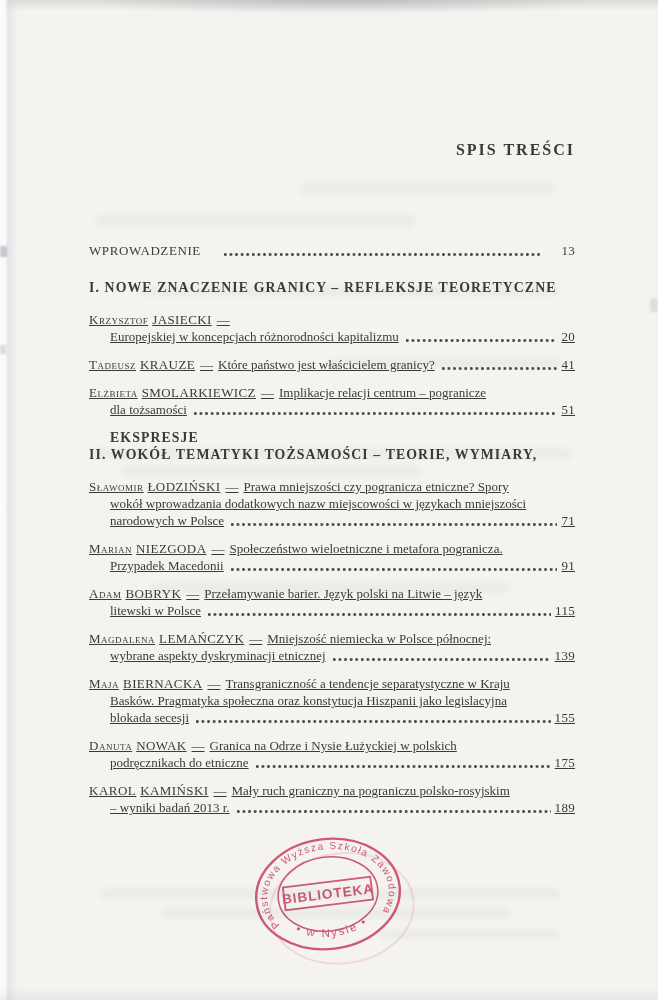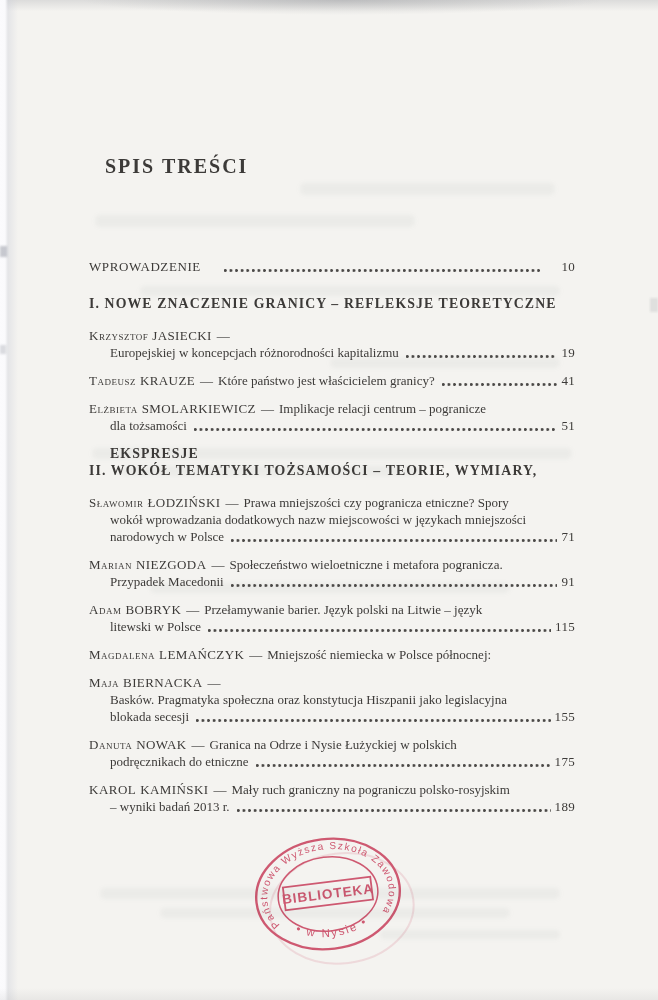--- a/index.html
+++ b/index.html
@@ -39,41 +39,42 @@
     position: absolute;
     background: rgba(110,112,124,.06);
     border-radius: 5px;
     filter: blur(2px);
     pointer-events: none;
   }
 
   .content { position: absolute; left: 89px; top: 138px; width: 486px; }
 
   .toc-title {
-    margin: 16px;
-    font-size: 20px;
+    margin: 0;
+    font-size: 16px;
     font-weight: bold;
     letter-spacing: 2px;
     line-height: 24px;
+    text-align: right;
   }
 
   .intro-row {
     display: flex; align-items: baseline;
     margin-top: 80px; margin-bottom: 20px;
     font-size: 13px; letter-spacing: .6px; line-height: 17px; gap: 16px;
   }
 
   .section { }
   .sec-heading {
     font-weight: bold; font-size: 13.8px; letter-spacing: 1.1px;
     line-height: 17px; margin-bottom: 15px;
   }
   .hline.cont { padding-left: 21px; }
 
-  .entry { margin-bottom: 11px; font-size: 13px; line-height: 17px; }
+  .entry { margin-bottom: 11px; font-size: 13px; line-height: 17px; text-decoration: underline; }
   .line { display: flex; align-items: baseline; }
   .line.cont { padding-left: 21px; align-items: flex-end; }
   .fn { font-variant: small-caps; letter-spacing: .5px; }
   .ln { margin-left: 4px; letter-spacing: .4px; }
   .sep { margin: 0 5px; }
   .t { white-space: nowrap; }
 
   .leader {
     flex: 1; min-width: 18px; height: 3px;
     align-self: flex-end; margin: 0 4px 3px 7px;
@@ -125,38 +126,38 @@
   <div class="bleed-bar" style="left:100px;top:888px;width:460px;height:11px;"></div>
   <div class="bleed-bar" style="left:160px;top:908px;width:350px;height:10px;"></div>
   <div class="bleed-bar" style="left:380px;top:930px;width:180px;height:9px;"></div>
 
   <div class="content">
     <h1 class="toc-title">SPIS TREŚCI</h1>
 
     <div class="intro-row">
       <span>WPROWADZENIE</span>
       <span class="leader"></span>
-      <span class="pagenum">10</span>
+      <span class="pagenum">13</span>
     </div>
 
     <div id="sections">
         <div class="section">
           <div class="sec-heading">
             <div class="hline">I. NOWE ZNACZENIE GRANICY – REFLEKSJE TEORETYCZNE</div>
           </div>
           <div class="entry">
             <div class="line">
               <span class="fn">Krzysztof</span>
               <span class="ln">JASIECKI</span>
               <span class="sep">—</span>
             </div>
             <div class="line cont">
               <span class="t">Europejskiej w koncepcjach różnorodności kapitalizmu</span>
               <span class="leader"></span>
-              <span class="pagenum">19</span>
+              <span class="pagenum">20</span>
             </div>
           </div>
           <div class="entry">
             <div class="line">
               <span class="fn">Tadeusz</span>
               <span class="ln">KRAUZE</span>
               <span class="sep">—</span>
               <span class="t">Które państwo jest właścicielem granicy?</span>
               <span class="leader"></span>
               <span class="pagenum">41</span>
@@ -223,26 +224,32 @@
               <span class="pagenum">115</span>
             </div>
           </div>
           <div class="entry">
             <div class="line">
               <span class="fn">Magdalena</span>
               <span class="ln">LEMAŃCZYK</span>
               <span class="sep">—</span>
               <span class="t">Mniejszość niemiecka w Polsce północnej:</span>
             </div>
+            <div class="line cont">
+              <span class="t">wybrane aspekty dyskryminacji etnicznej</span>
+              <span class="leader"></span>
+              <span class="pagenum">139</span>
+            </div>
           </div>
           <div class="entry">
             <div class="line">
               <span class="fn">Maja</span>
               <span class="ln">BIERNACKA</span>
               <span class="sep">—</span>
+              <span class="t">Transgraniczność a tendencje separatystyczne w Kraju</span>
             </div>
             <div class="line cont">
               <span class="t">Basków. Pragmatyka społeczna oraz konstytucja Hiszpanii jako legislacyjna</span>
             </div>
             <div class="line cont">
               <span class="t">blokada secesji</span>
               <span class="leader"></span>
               <span class="pagenum">155</span>
             </div>
           </div>

